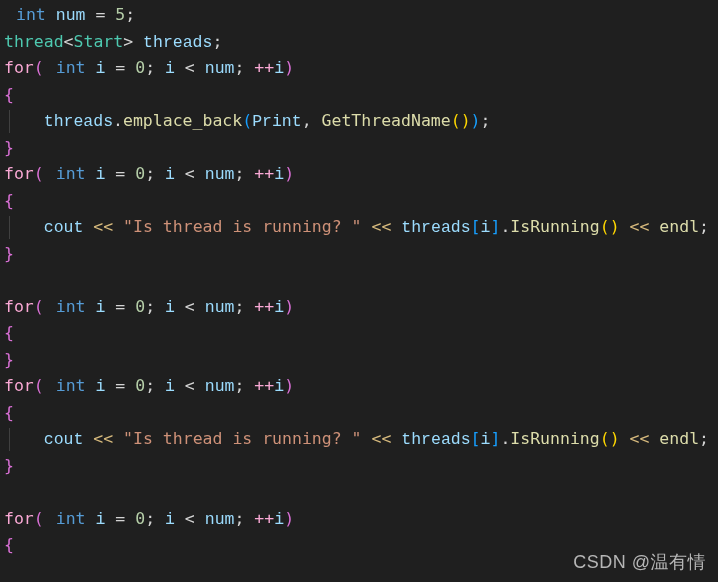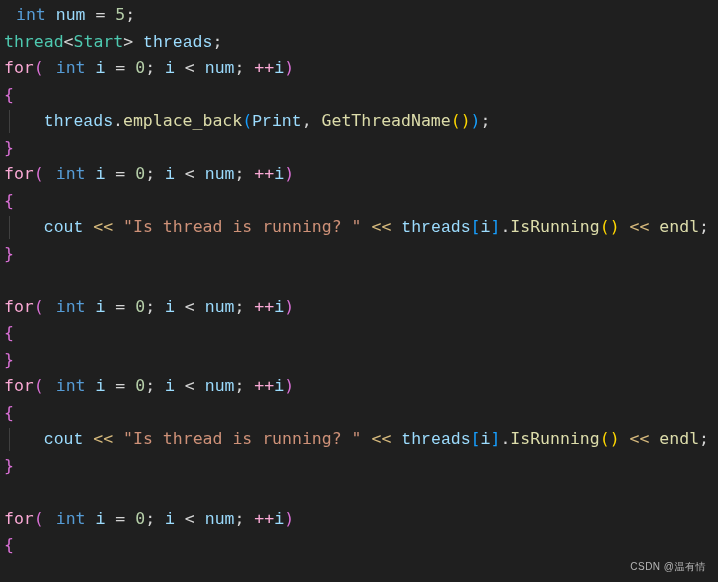--- a/index.html
+++ b/index.html
@@ -55,21 +55,21 @@
   .c-shift   { color: #d7ba7d; }  
   .c-br1     { color: #ffd700; }  
   .c-br2     { color: #da70d6; }  
   .c-br3     { color: #179fff; }  
 
   #watermark {
     position: absolute;
     right: 12px;
     bottom: 8px;
     font-family: "Liberation Sans", "DejaVu Sans", sans-serif;
-    font-size: 10px;
+    font-size: 18px;
     color: #b6b6b6;
     letter-spacing: 0.5px;
     user-select: none;
   }
 </style>
 </head>
 <body>
 
 <div id="screen">
   <div id="code">

